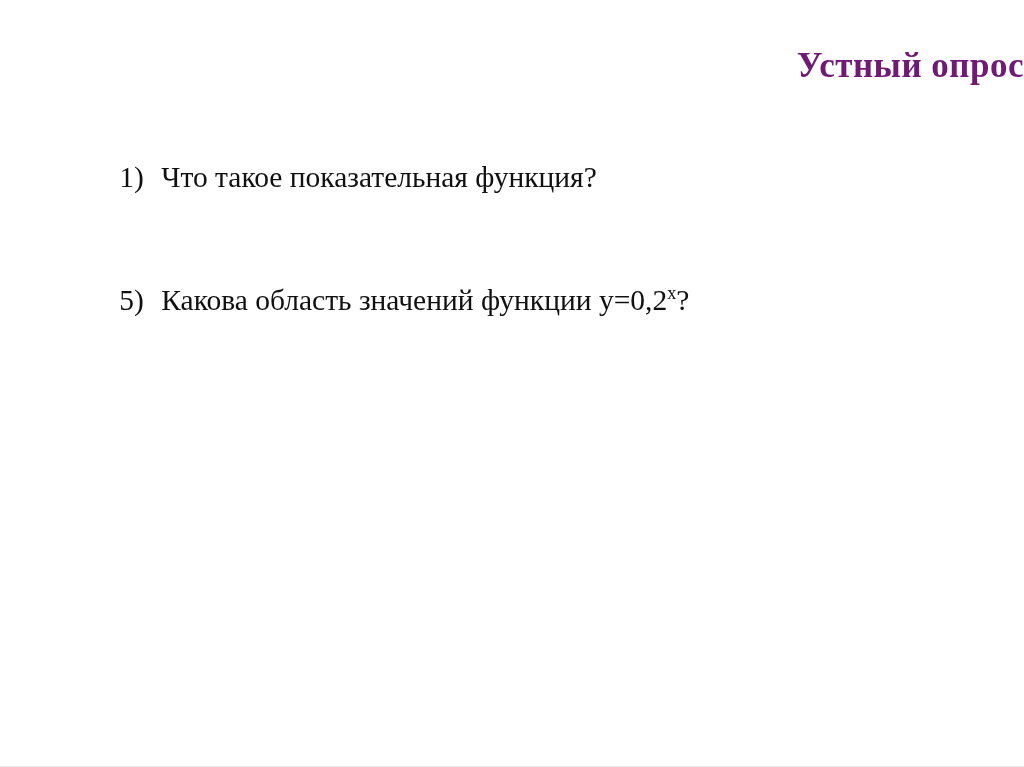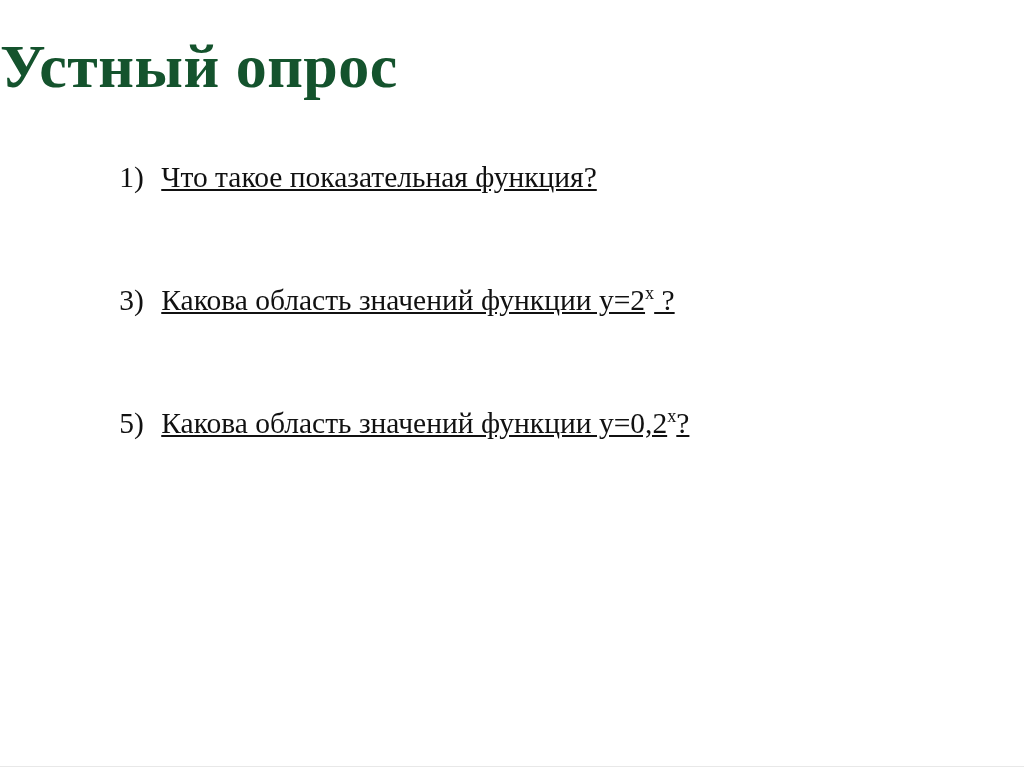--- a/index.html
+++ b/index.html
@@ -20,25 +20,25 @@
     box-sizing: border-box;
     border-bottom: 1px solid #e8e8e8;
   }
 
   
   .slide-title {
     position: absolute;
     left: 0;
     top: 38px;
     width: 1024px;
-    text-align: left;
-    font-size: 62px;
+    text-align: right;
+    font-size: 35px;
     line-height: 56px;
     font-weight: bold;
-    color: #14532d;
+    color: #701a75;
     letter-spacing: 0.5px;
     white-space: pre;
   }
 
   
   .question-list {
     position: absolute;
     left: 33px;
     top: 126px;
     width: 950px;
@@ -60,21 +60,20 @@
   .question-item:last-child {
     margin-bottom: 0;
   }
   .q-marker {
     display: inline-block;
     width: 42px;
     text-indent: 0;
   }
   .q-text {
     text-indent: 0;
-    text-decoration: underline;
   }
   sup {
     font-size: 0.62em;
     line-height: 0;
     vertical-align: 0.62em;
   }
 </style>
 </head>
 <body>
 
@@ -82,23 +81,20 @@
 
   <div class="slide-title">Устный опрос</div>
 
   <ul class="question-list">
 
     <li class="question-item">
       <span class="q-marker">1)</span><span class="q-text">Что такое показательная функция?</span>
     </li>
 
 
-    <li class="question-item">
-      <span class="q-marker">3)</span><span class="q-text">Какова область значений функции y=2</span><sup>x</sup><span class="q-text"> ?</span>
-    </li>
 
 
     <li class="question-item">
       <span class="q-marker">5)</span><span class="q-text">Какова область значений функции y=0,2</span><sup>x</sup><span class="q-text">?</span>
     </li>
 
   </ul>
 </div>
 
 </body></html>

